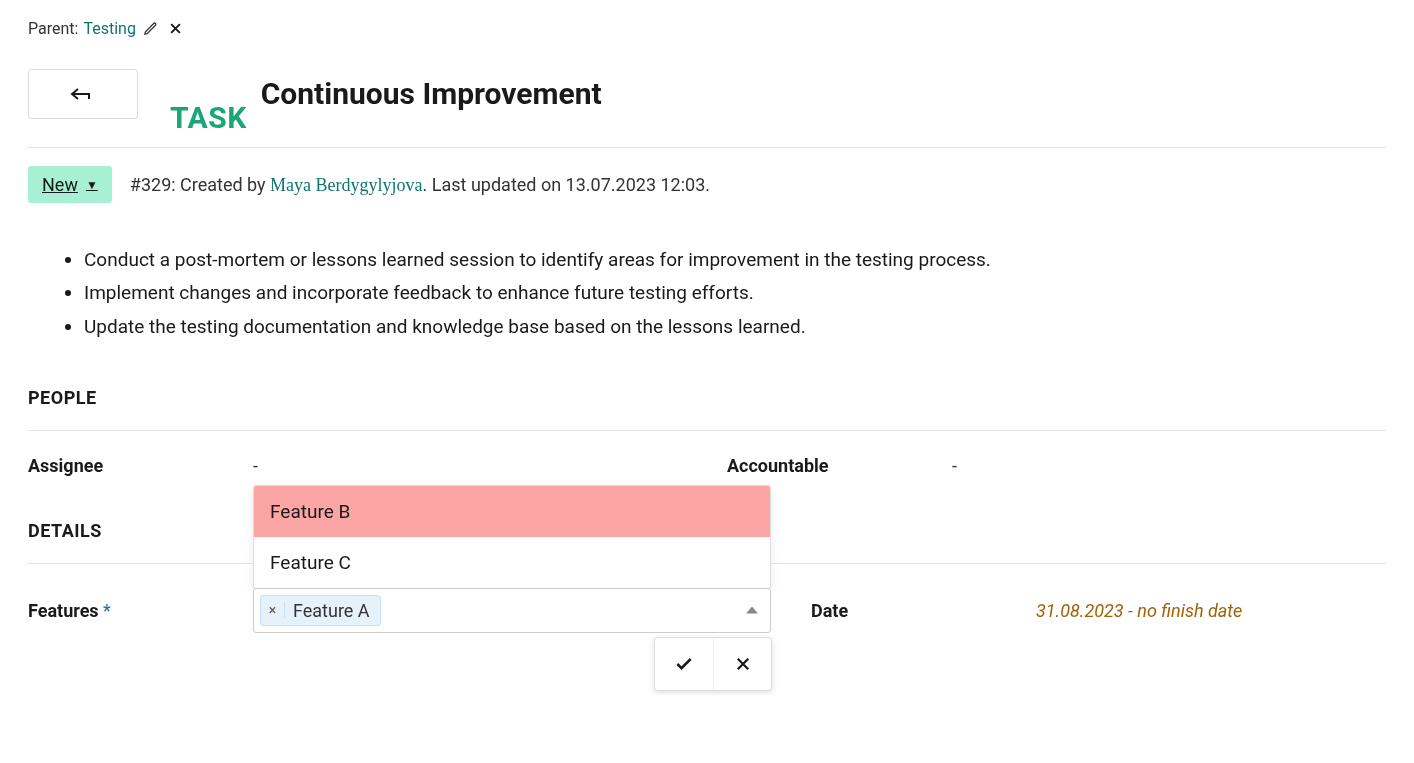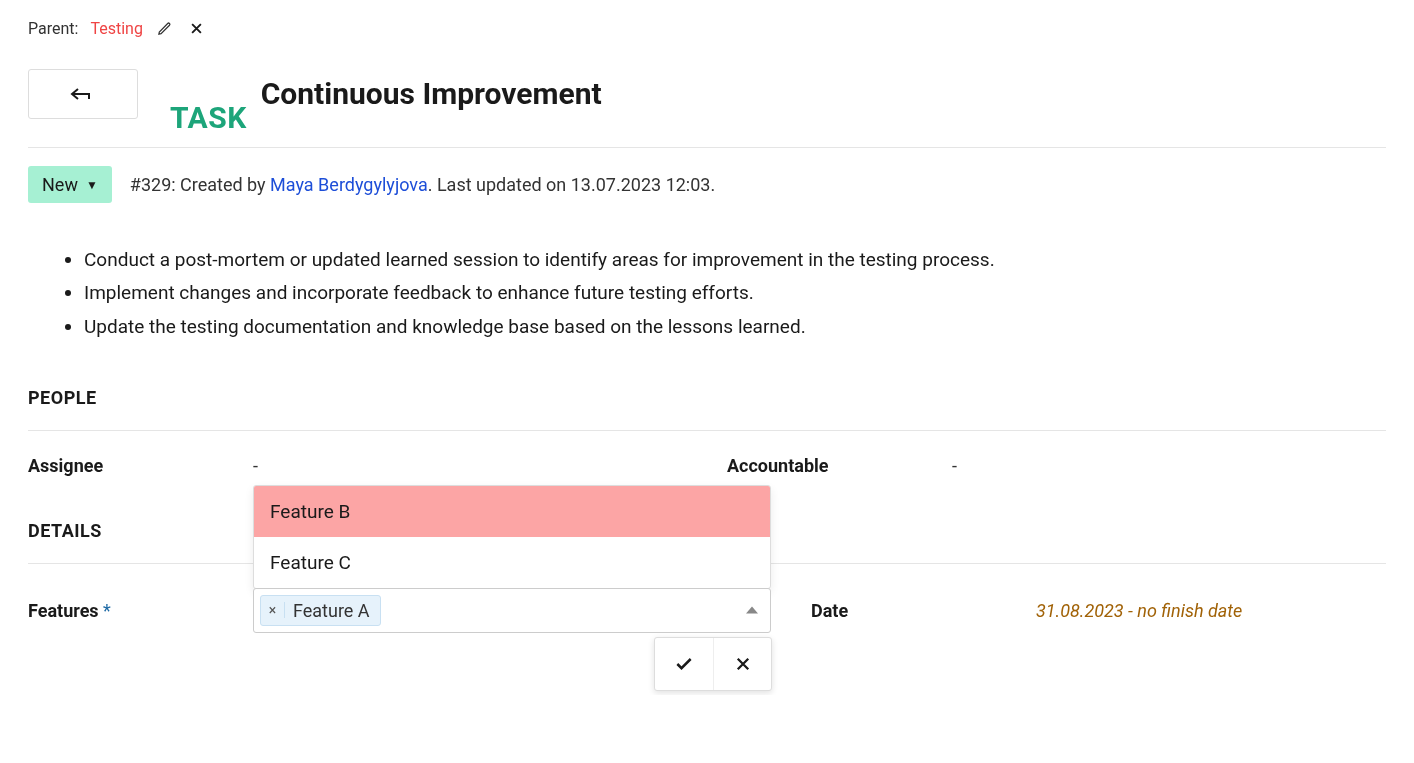--- a/index.html
+++ b/index.html
@@ -4,39 +4,39 @@
   <style>
     * { box-sizing: border-box; margin: 0; padding: 0; }
     body {
       font-family: -apple-system, BlinkMacSystemFont, "Segoe UI", Roboto, "Helvetica Neue", Arial, sans-serif;
       color: #1a1a1a;
       background: #fff;
       padding: 18px 28px;
       font-size: 16px;
     }
     a { color: #1a67a3; text-decoration: none; }
-    .parent-row { display: flex; align-items: center; gap: 12px; font-size: 16px; margin-bottom: 14px; }
+    .parent-row { display: flex; align-items: center; gap: 5px; font-size: 16px; margin-bottom: 14px; }
     .parent-label { color: #333; }
-    .parent-link { color: #ef4444; }
+    .parent-link { color: #0f766e; }
     .icon-btn { cursor: pointer; display: inline-flex; align-items: center; justify-content: center; width: 20px; height: 20px; color: #333; }
     .title-row { display: flex; align-items: center; gap: 14px; padding-bottom: 12px; border-bottom: 1px solid #e5e5e5; }
     .back-btn {
       width: 110px; height: 50px; border: 1px solid #ddd; border-radius: 3px; background: #fff;
       display: flex; align-items: center; justify-content: center; cursor: pointer; font-size: 18px;
     }
     .type-badge { color: #1da57a; font-size: 30px; font-weight: 700; letter-spacing: 0.5px; margin-left: 18px; margin-top: 48px;}
     .page-title { font-size: 30px; font-weight: 700; color: #1a1a1a; text-align: right; }
     .meta-row { display: flex; align-items: center; gap: 18px; margin-top: 18px; margin-bottom: 40px; }
     .status-pill {
       background: #a6f0d3; color: #1a1a1a; padding: 8px 14px; border-radius: 3px;
-      display: inline-flex; align-items: center; gap: 8px; font-size: 18px; cursor: pointer;
+      display: inline-flex; align-items: center; gap: 8px; font-size: 18px; cursor: pointer; text-decoration: underline;
     }
     .status-pill .caret { font-size: 12px; }
     .meta-text { font-size: 18px; color: #333; }
-    .meta-text .author { color: #1d4ed8; }
+    .meta-text .author { color: #0f766e; font-family: Liberation Serif, serif; }
     .description ul { margin-left: 56px; font-size: 19px; line-height: 1.75; color: #1a1a1a; }
     .description { margin-bottom: 44px; }
     .section-header {
       font-size: 18px; font-weight: 700; letter-spacing: 0.5px; text-transform: uppercase;
       padding-bottom: 22px; border-bottom: 1px solid #e5e5e5; margin-bottom: 14px; color: #1a1a1a;
     }
     .fields-grid { display: grid; grid-template-columns: 1fr 1fr; gap: 0 40px; }
     .field-row { display: flex; align-items: center; padding: 10px 0; }
     .field-label { width: 225px; font-weight: 700; font-size: 18px; flex-shrink:0; }
     .field-label .req { color: #1a67a3; font-weight: normal; }
@@ -112,21 +112,21 @@
   </div>
   <div class="meta-text">
     <span>#329:</span>
     <span>Created by</span>
     <a href="#" class="author">Maya Berdygylyjova</a><span>. Last updated on 13.07.2023 12:03.</span>
   </div>
 </div>
 
 <div class="description">
   <ul id="desc-list">
-      <li>Conduct a post-mortem or updated learned session to identify areas for improvement in the testing process.</li>
+      <li>Conduct a post-mortem or lessons learned session to identify areas for improvement in the testing process.</li>
       <li>Implement changes and incorporate feedback to enhance future testing efforts.</li>
       <li>Update the testing documentation and knowledge base based on the lessons learned.</li>
     </ul>
 </div>
 
 <div class="section">
   <div class="section-header">PEOPLE</div>
   <div class="fields-grid">
     <div class="field-row">
       <div class="field-label">Assignee</div>

